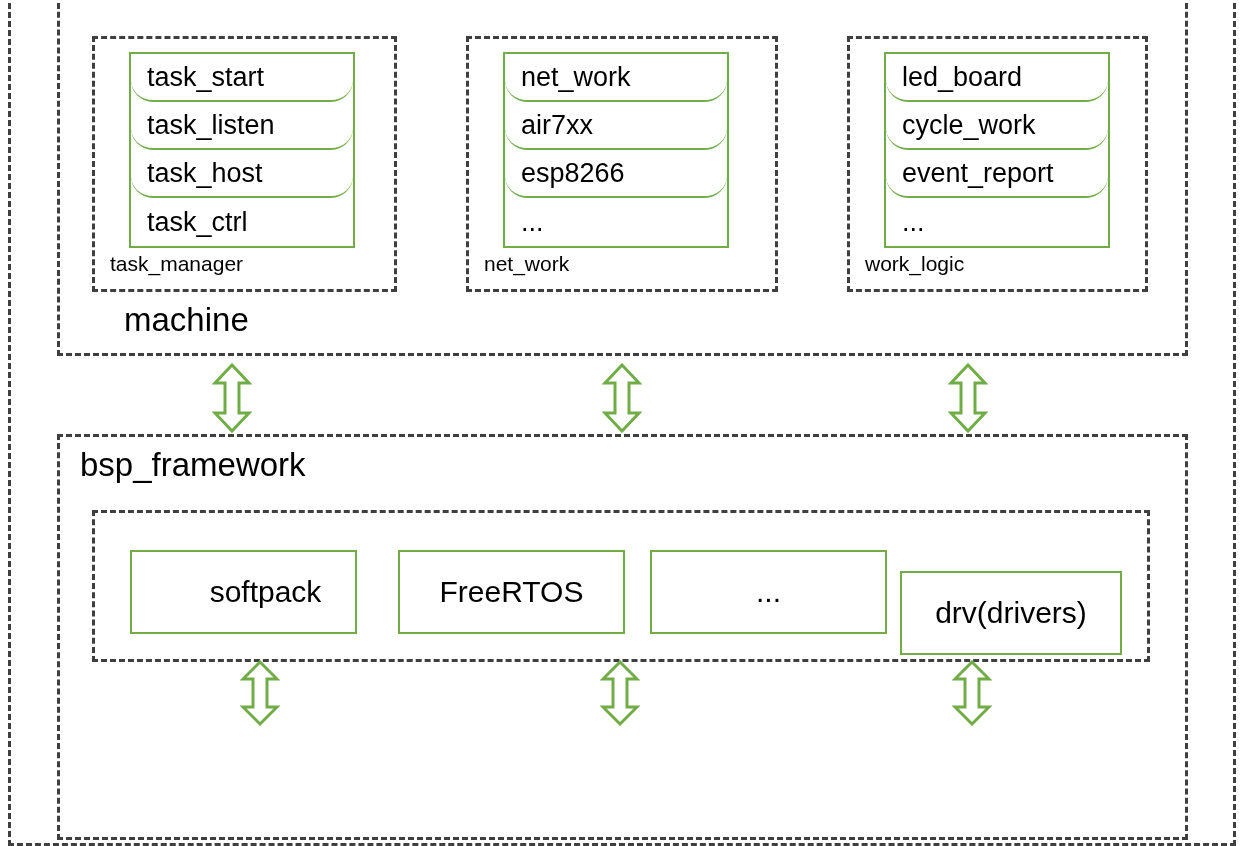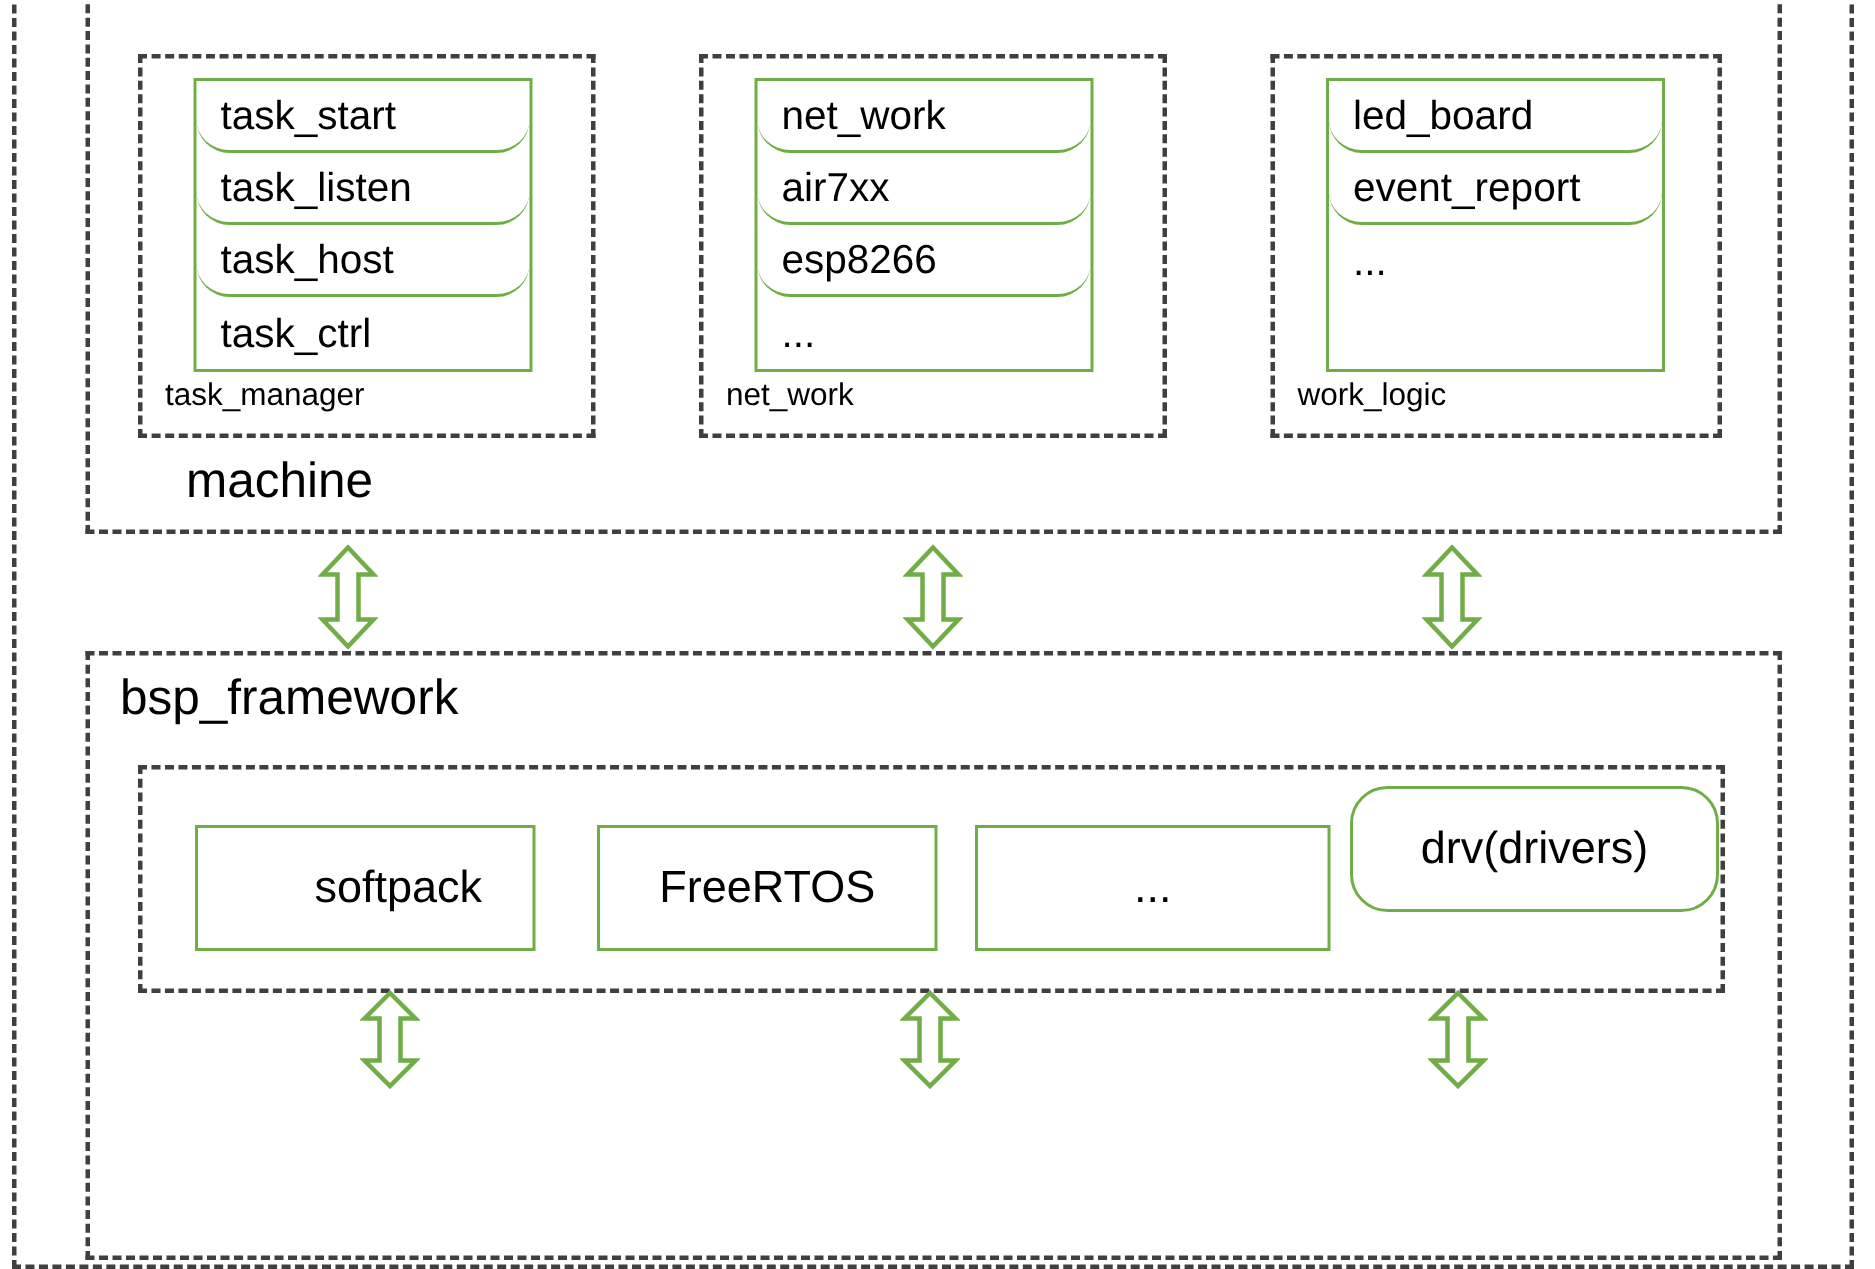--- a/index.html
+++ b/index.html
@@ -126,20 +126,21 @@
     <div class="row">esp8266</div>
     <div class="row">...</div>
   </div>
 
   <div class="grp-label" style="left:484px; top:253px;">net_work</div>
 
   <div class="dashed" style="left:847px; top:36px; width:301px; height:256px;"></div>
 
   <div class="stack" style="left:884px; top:52px; width:226px; height:196px;">
     <div class="row">led_board</div>
+    <div class="row">cycle_work</div>
     <div class="row">event_report</div>
     <div class="row">...</div>
   </div>
 
   <div class="grp-label" style="left:865px; top:253px;">work_logic</div>
 
   <div class="arrow" style="left:212px; top:363px;">
     <svg width="40" height="70" viewBox="0 0 40 70" aria-hidden="true">
       <polygon points="20,2 37,20 27,20 27,50 37,50 20,68 3,50 13,50 13,20 3,20" fill="#ffffff" stroke="#70AD47" stroke-width="3" stroke-linejoin="miter"></polygon>
     </svg>
@@ -163,21 +164,21 @@
 
   <div class="gbox" style="left:130px; top:550px; width:227px; height:84px;padding-left:44px;">
     <div class="gbox-label">softpack</div>
   </div>
   <div class="gbox" style="left:398px; top:550px; width:227px; height:84px;">
     <div class="gbox-label">FreeRTOS</div>
   </div>
   <div class="gbox" style="left:650px; top:550px; width:237px; height:84px;">
     <div class="gbox-label">...</div>
   </div>
-  <div class="gbox" style="left:900px; top:524px; width:246px; height:84px;border-radius:25px;">
+  <div class="gbox" style="left:900px; top:571px; width:222px; height:84px;">
     <div class="gbox-label">drv(drivers)</div>
   </div>
 
   <div class="arrow" style="left:240px; top:660px;">
     <svg width="40" height="66" viewBox="0 0 40 66" aria-hidden="true">
       <polygon points="20,2 37,19 27,19 27,47 37,47 20,64 3,47 13,47 13,19 3,19" fill="#ffffff" stroke="#70AD47" stroke-width="3" stroke-linejoin="miter"></polygon>
     </svg>
   </div>
   <div class="arrow" style="left:600px; top:660px;">
     <svg width="40" height="66" viewBox="0 0 40 66" aria-hidden="true">

